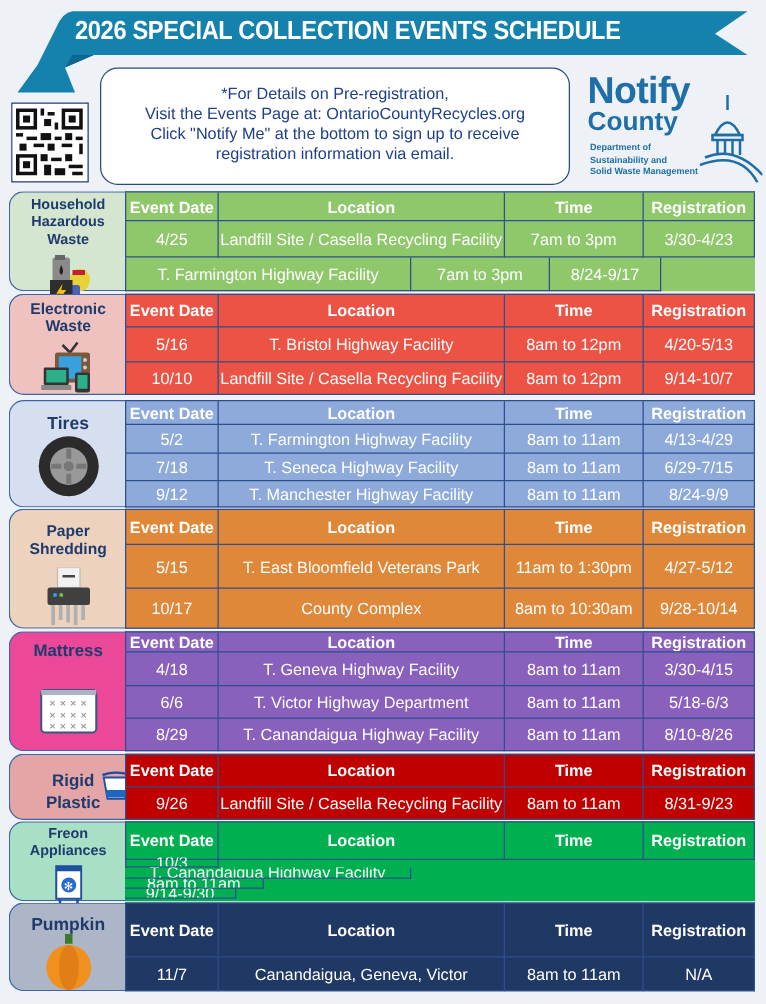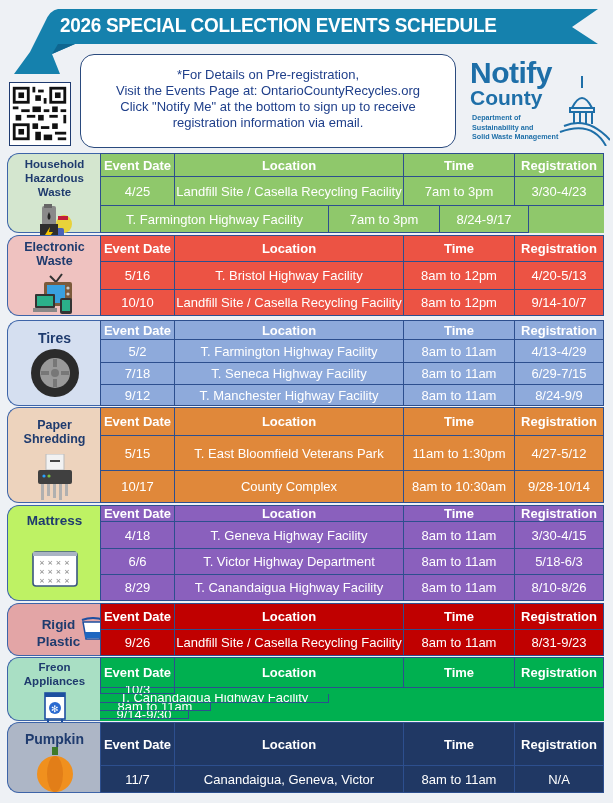--- a/index.html
+++ b/index.html
@@ -288,21 +288,21 @@
         </div>
         <div class="row" style="top: 64px; height: 32px;">
           <div class="cell c1">10/17</div>
           <div class="cell c2">County Complex</div>
           <div class="cell c3">8am to 10:30am</div>
           <div class="cell c4">9/28-10/14</div>
         </div>
       </div>
     </div>
     <div class="section" style="top: 505px; height: 96px;">
-      <div class="cat" style="background: #bef264;">
+      <div class="cat" style="background: #ec4899;">
         <span class="cat-label" style="padding-top: 8px; font-size: 13.5px;">
           <div>Mattress</div>
         </span>
         <div class="cat-icon" style="top: 42px;">
   <svg width="48" height="40" viewBox="0 0 48 40">
             <rect x="2" y="4" width="44" height="34" rx="3" fill="#fff" stroke="#3a5680" stroke-width="1.6"></rect>
             <rect x="2" y="4" width="44" height="4" fill="#aab4c4"></rect>
             <g fill="#999" font-size="7" font-family="DejaVu Sans, sans-serif">
               <text x="8" y="17">× × × ×</text>
               <text x="8" y="26">× × × ×</text>

